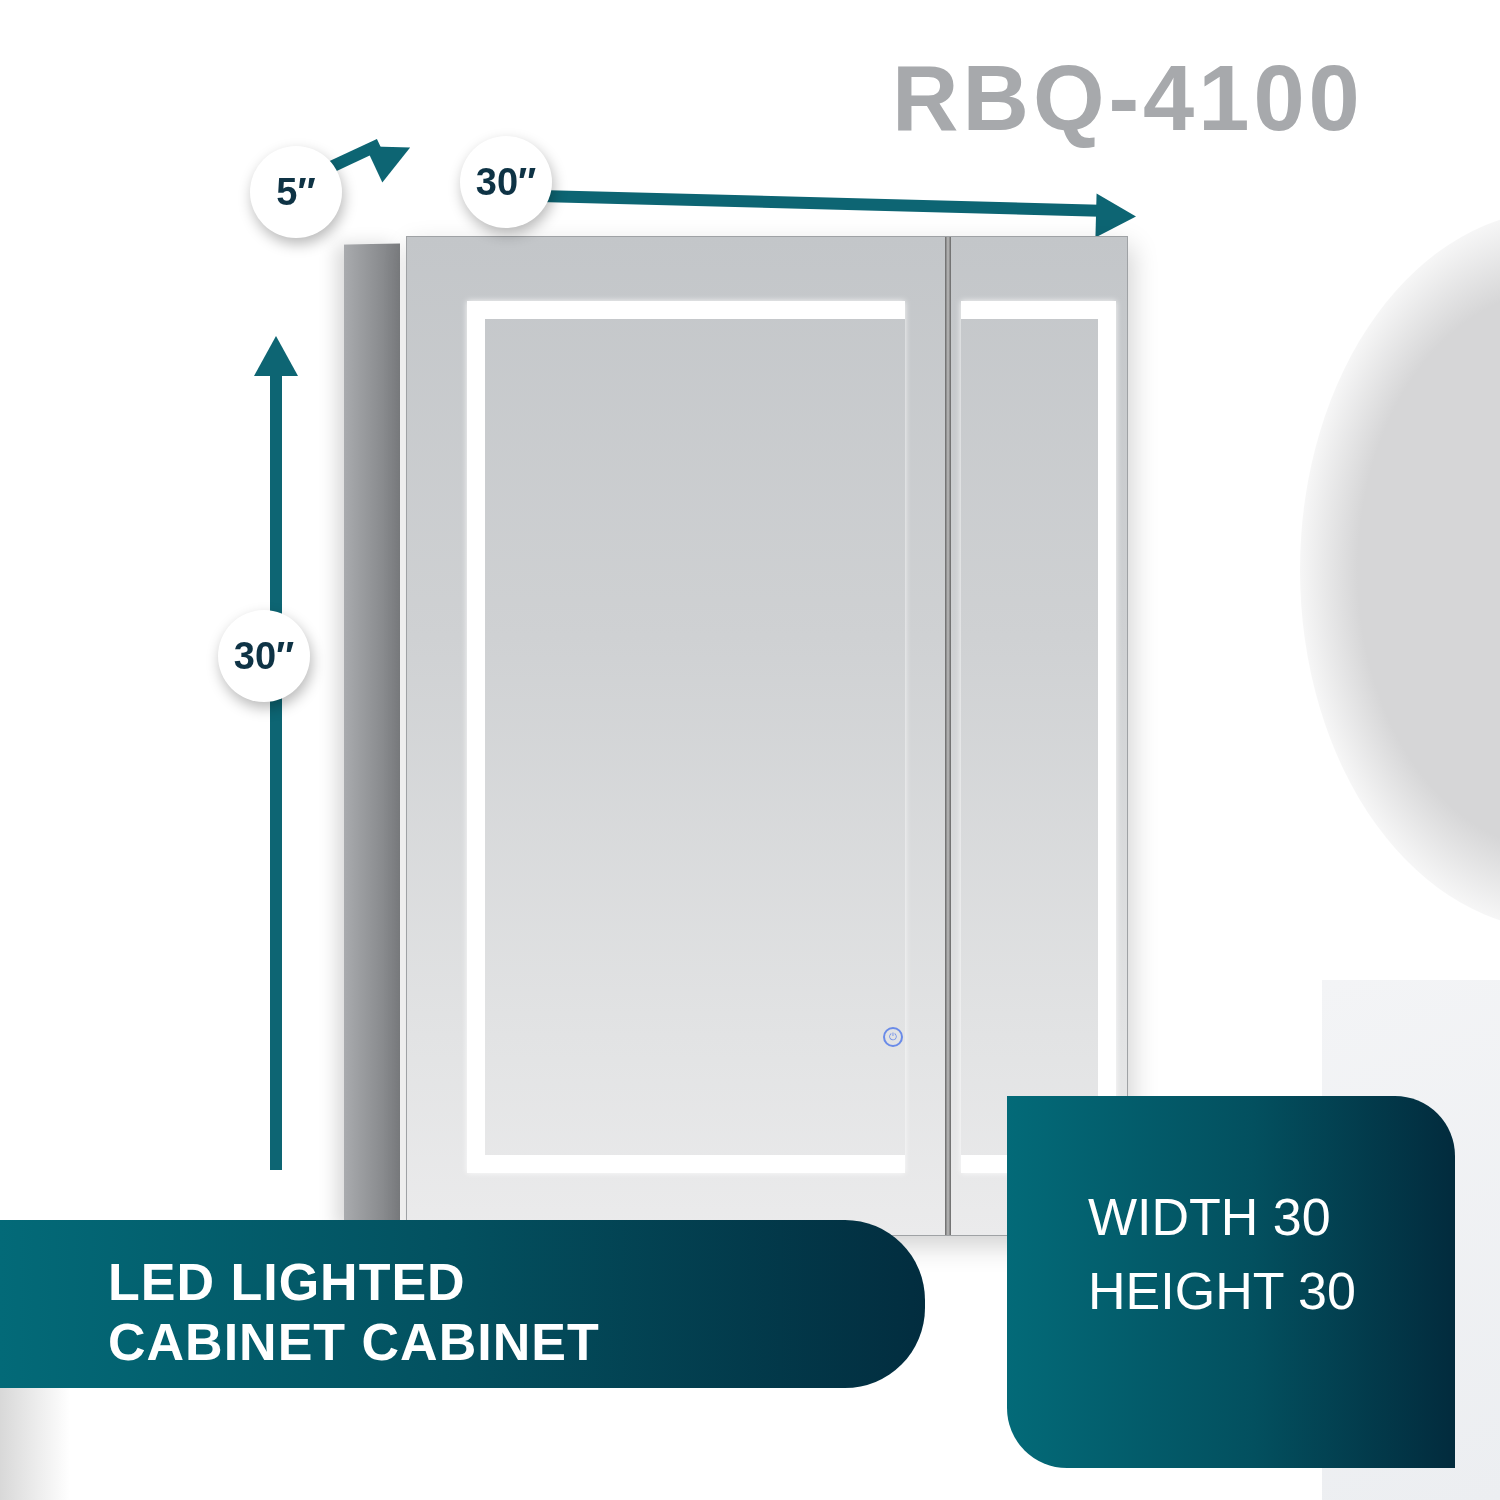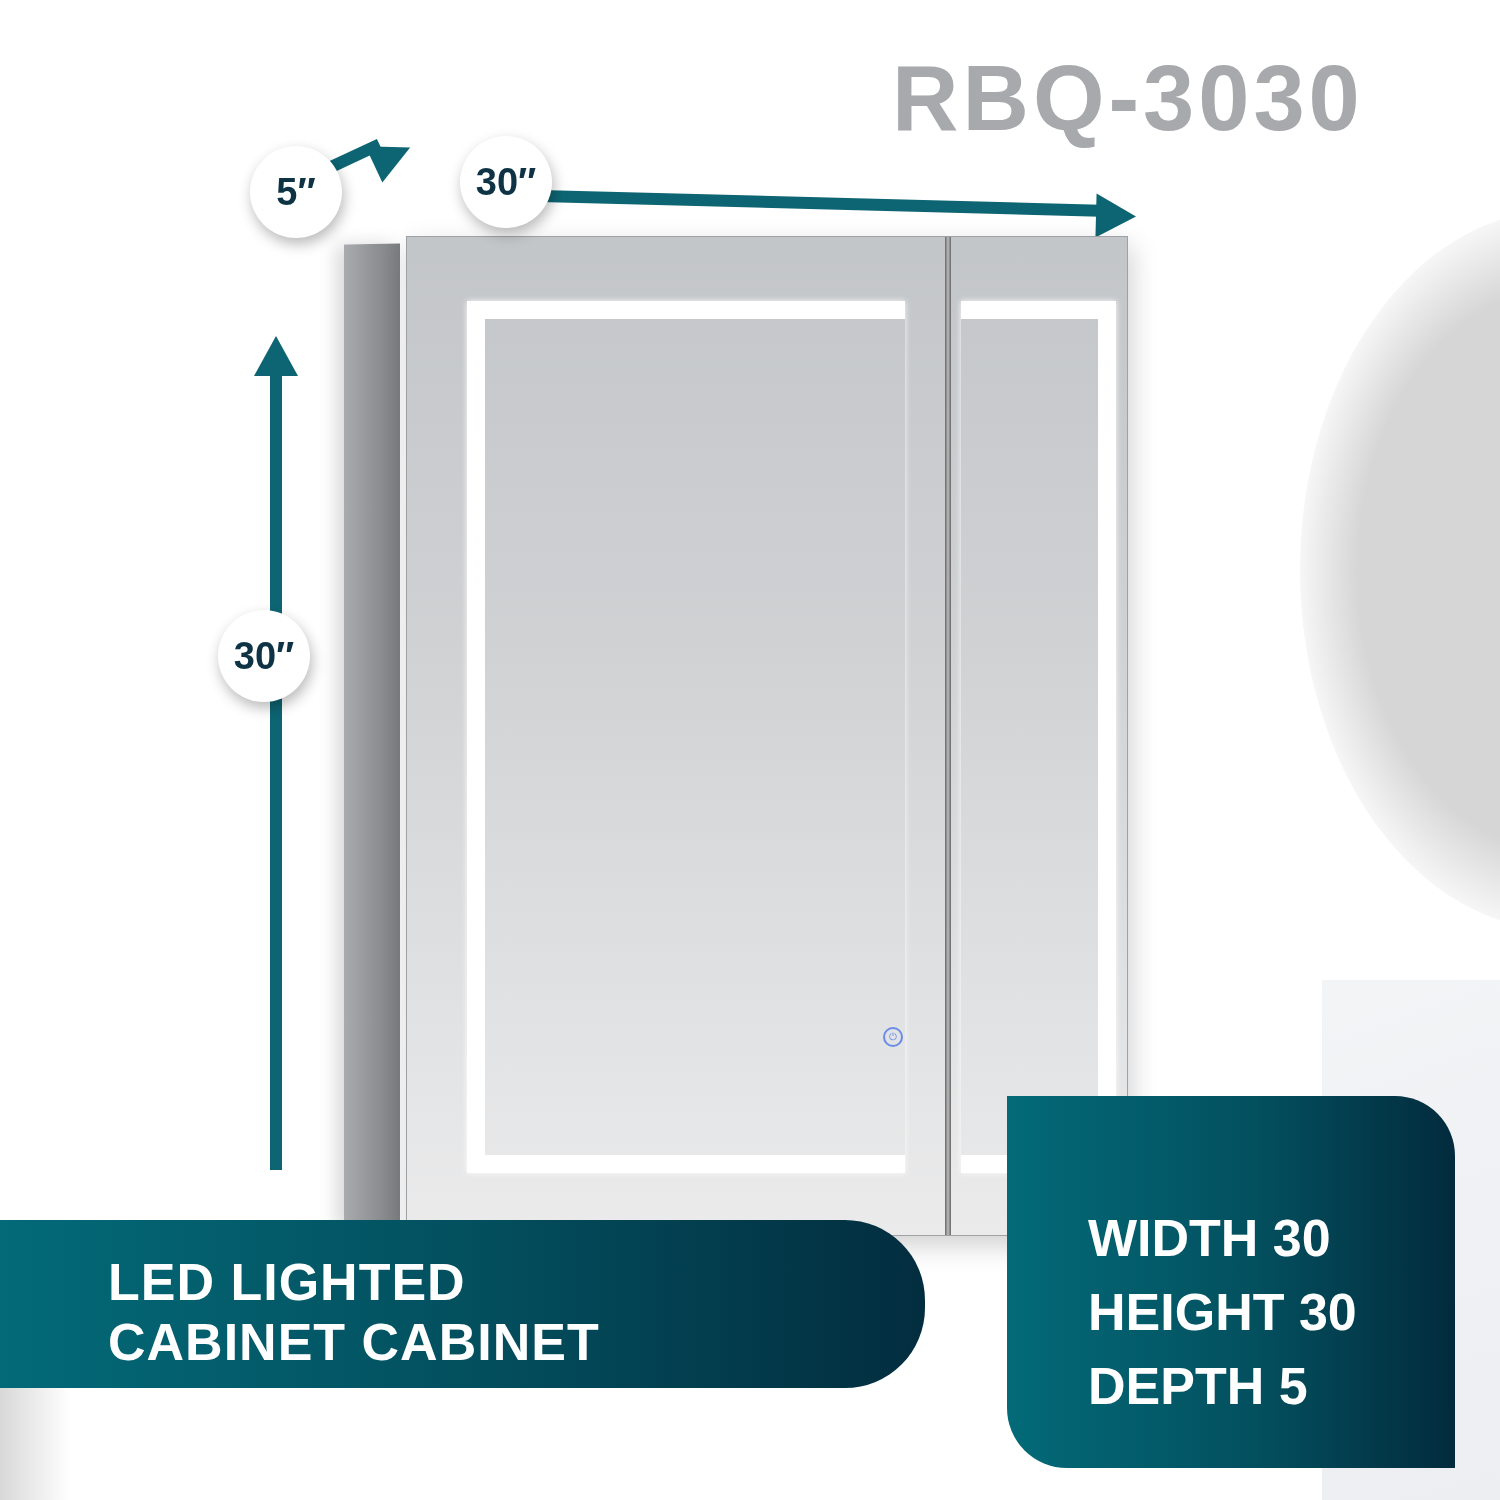--- a/index.html
+++ b/index.html
@@ -106,34 +106,33 @@
     color: #ffffff; font-size: 52px; line-height: 60px; font-weight: bold;
     font-family: "Liberation Sans", sans-serif; letter-spacing: 1px;
   }
   .banner-right {
     position: absolute; left: 1007px; top: 1096px; width: 448px; height: 372px;
     border-radius: 0 60px 0 60px;
     background: linear-gradient(90deg, #036a78 0%, #03505f 55%, #022b3d 100%);
   }
   .banner-right-text {
     position: absolute; left: 1088px; top: 1180px;
-    color: #ffffff; font-size: 52px; line-height: 74px; font-weight: bold;
+    color: #ffffff; font-size: 52px; line-height: 74px; font-weight: normal;
     font-family: "Liberation Sans", sans-serif;
-    margin-top: 21px;
   }
   .line { display: block; white-space: nowrap; }
 </style>
 </head>
 <body>
 
 <div class="bg-blob"></div>
 <div class="bg-square"></div>
 <div class="bg-left-shade"></div>
 
-<div class="model-title">RBQ-3030</div>
+<div class="model-title">RBQ-4100</div>
 
 <div class="arrow-line arrow-d"></div>
 <div class="arrow-d-head"></div>
 <div class="arrow-line arrow-h"></div>
 <div class="arrow-h-head"></div>
 <div class="arrow-line arrow-v"></div>
 <div class="arrow-v-head"></div>
 
 <div class="cabinet">
   <div class="cab-side"></div>
@@ -152,14 +151,13 @@
 <div class="banner-left"></div>
 <div class="banner-left-text">
   <span class="line">LED LIGHTED</span>
   <span class="line">CABINET CABINET</span>
 </div>
 
 <div class="banner-right"></div>
 <div class="banner-right-text">
   <span class="line">WIDTH 30</span>
   <span class="line">HEIGHT 30</span>
-  <span class="line">DEPTH 5</span>
 </div>
 
 </body></html>

